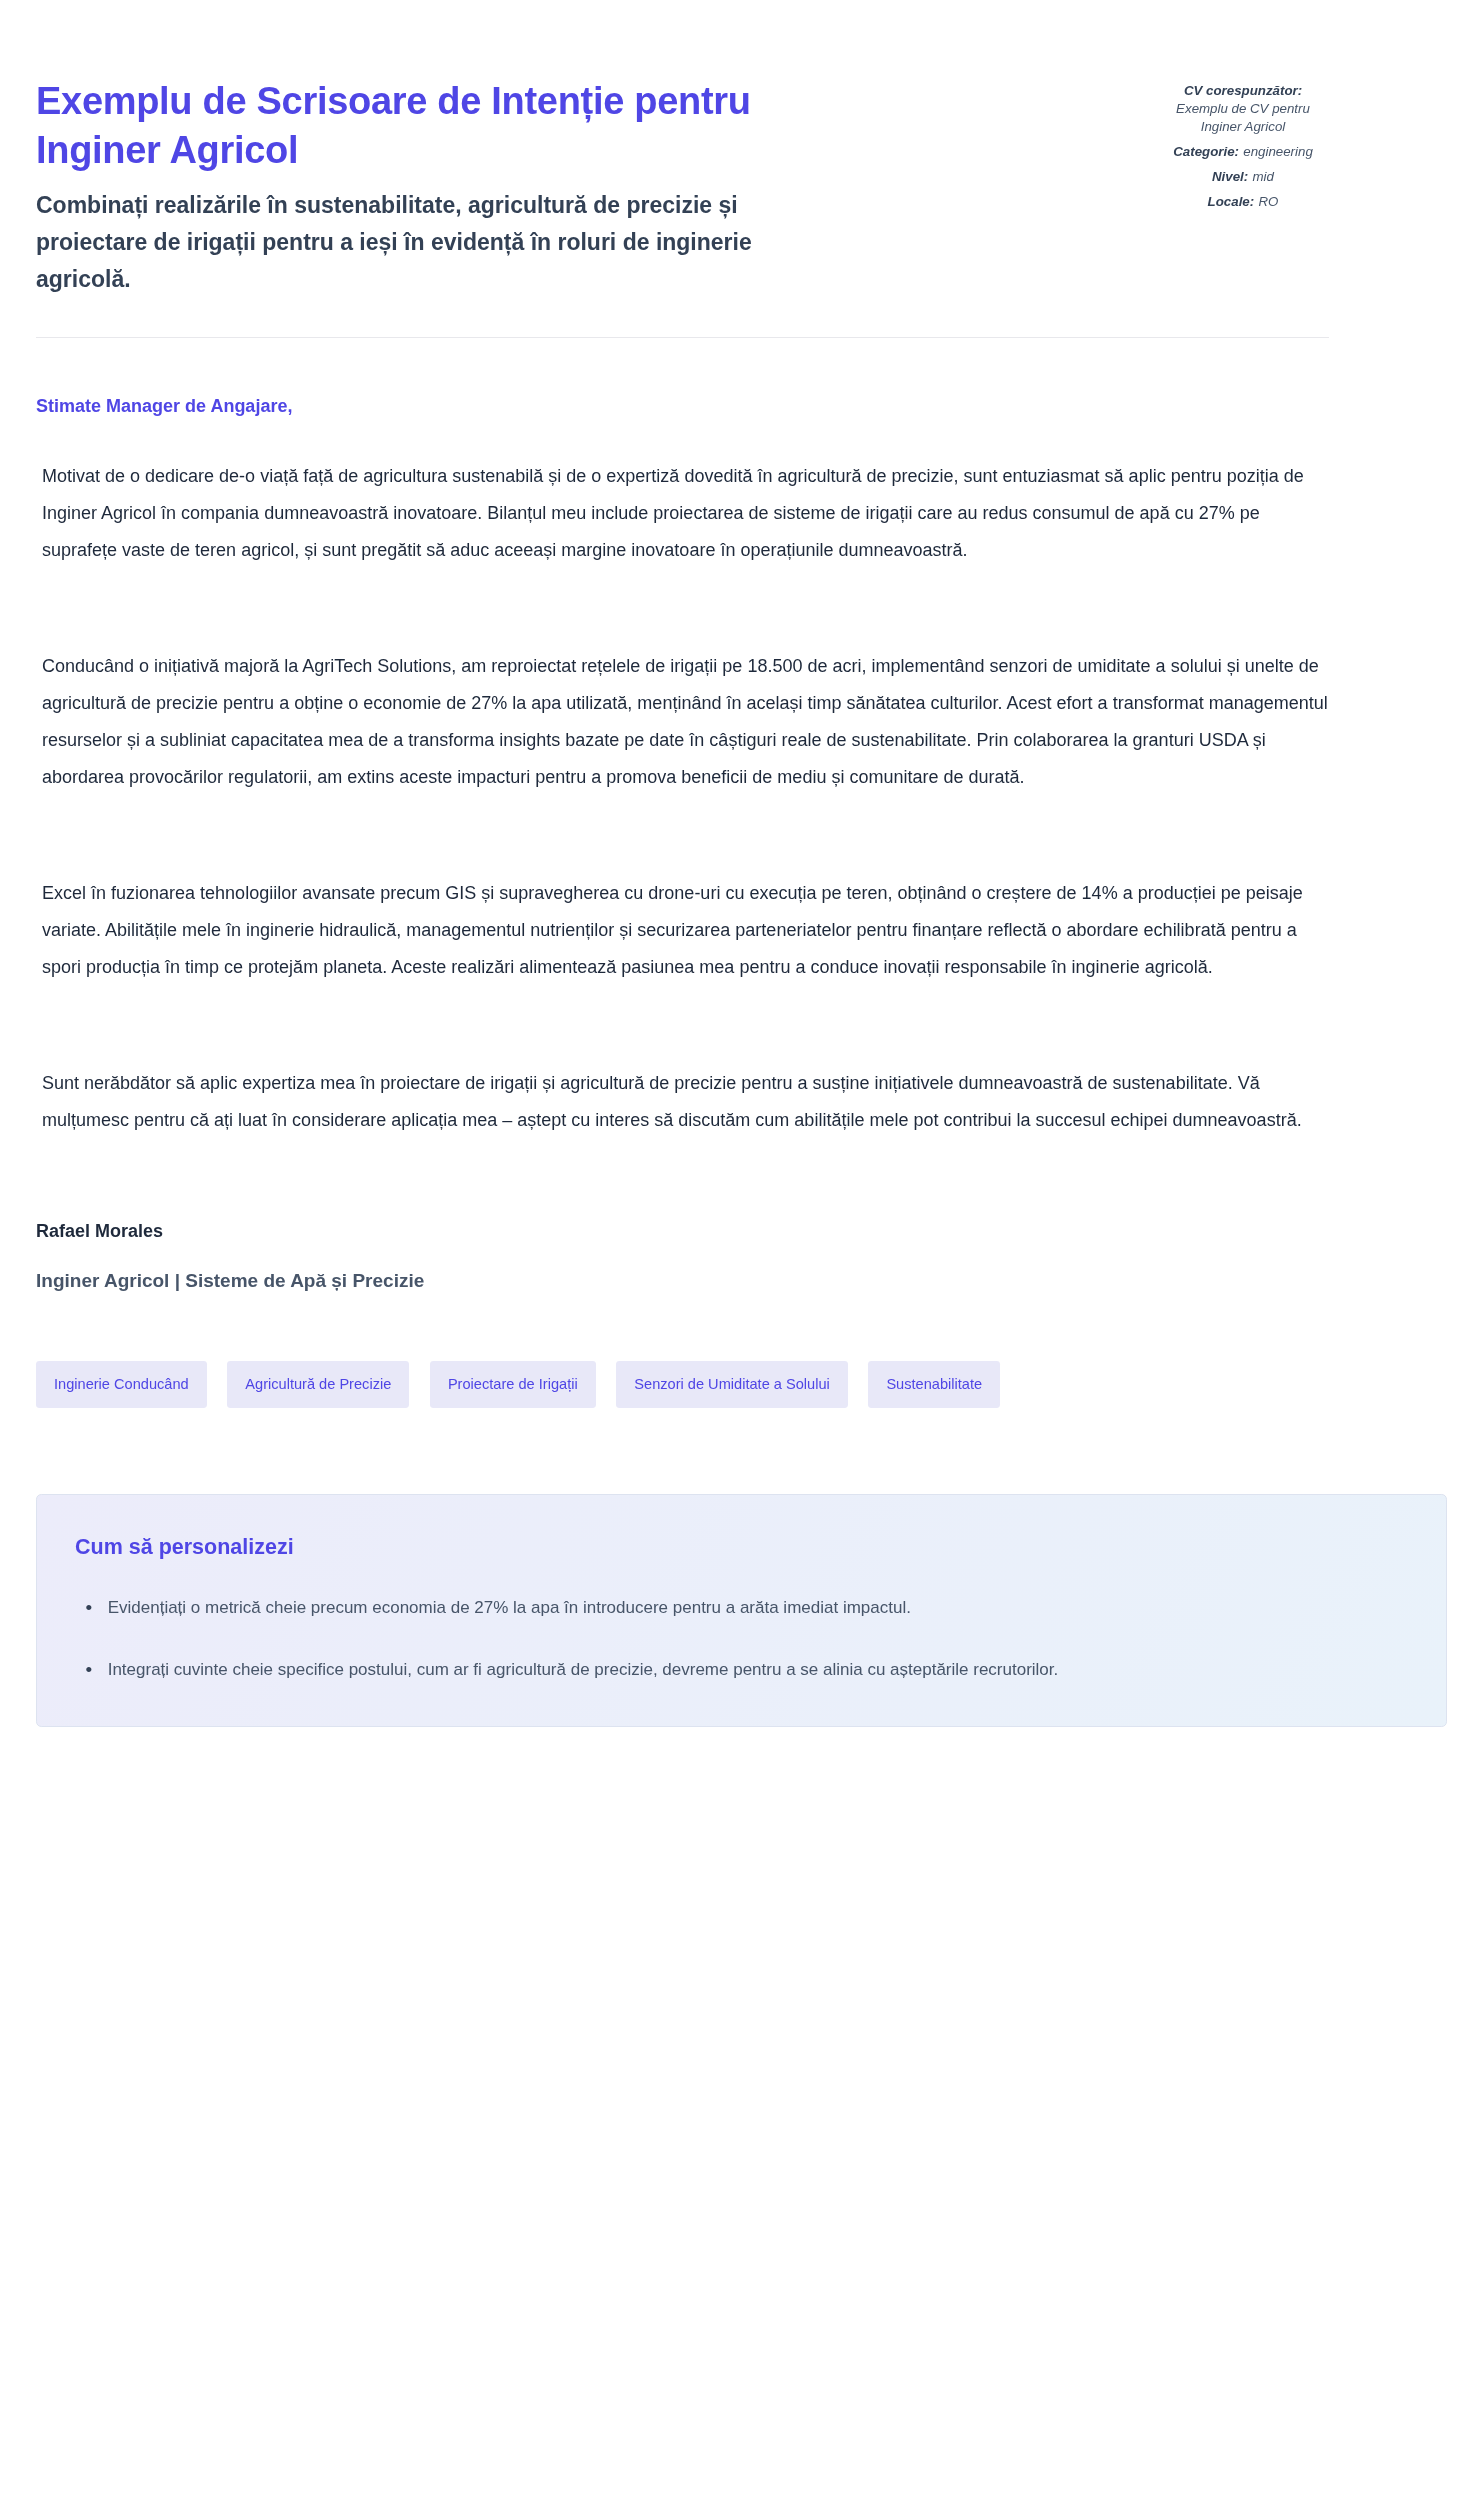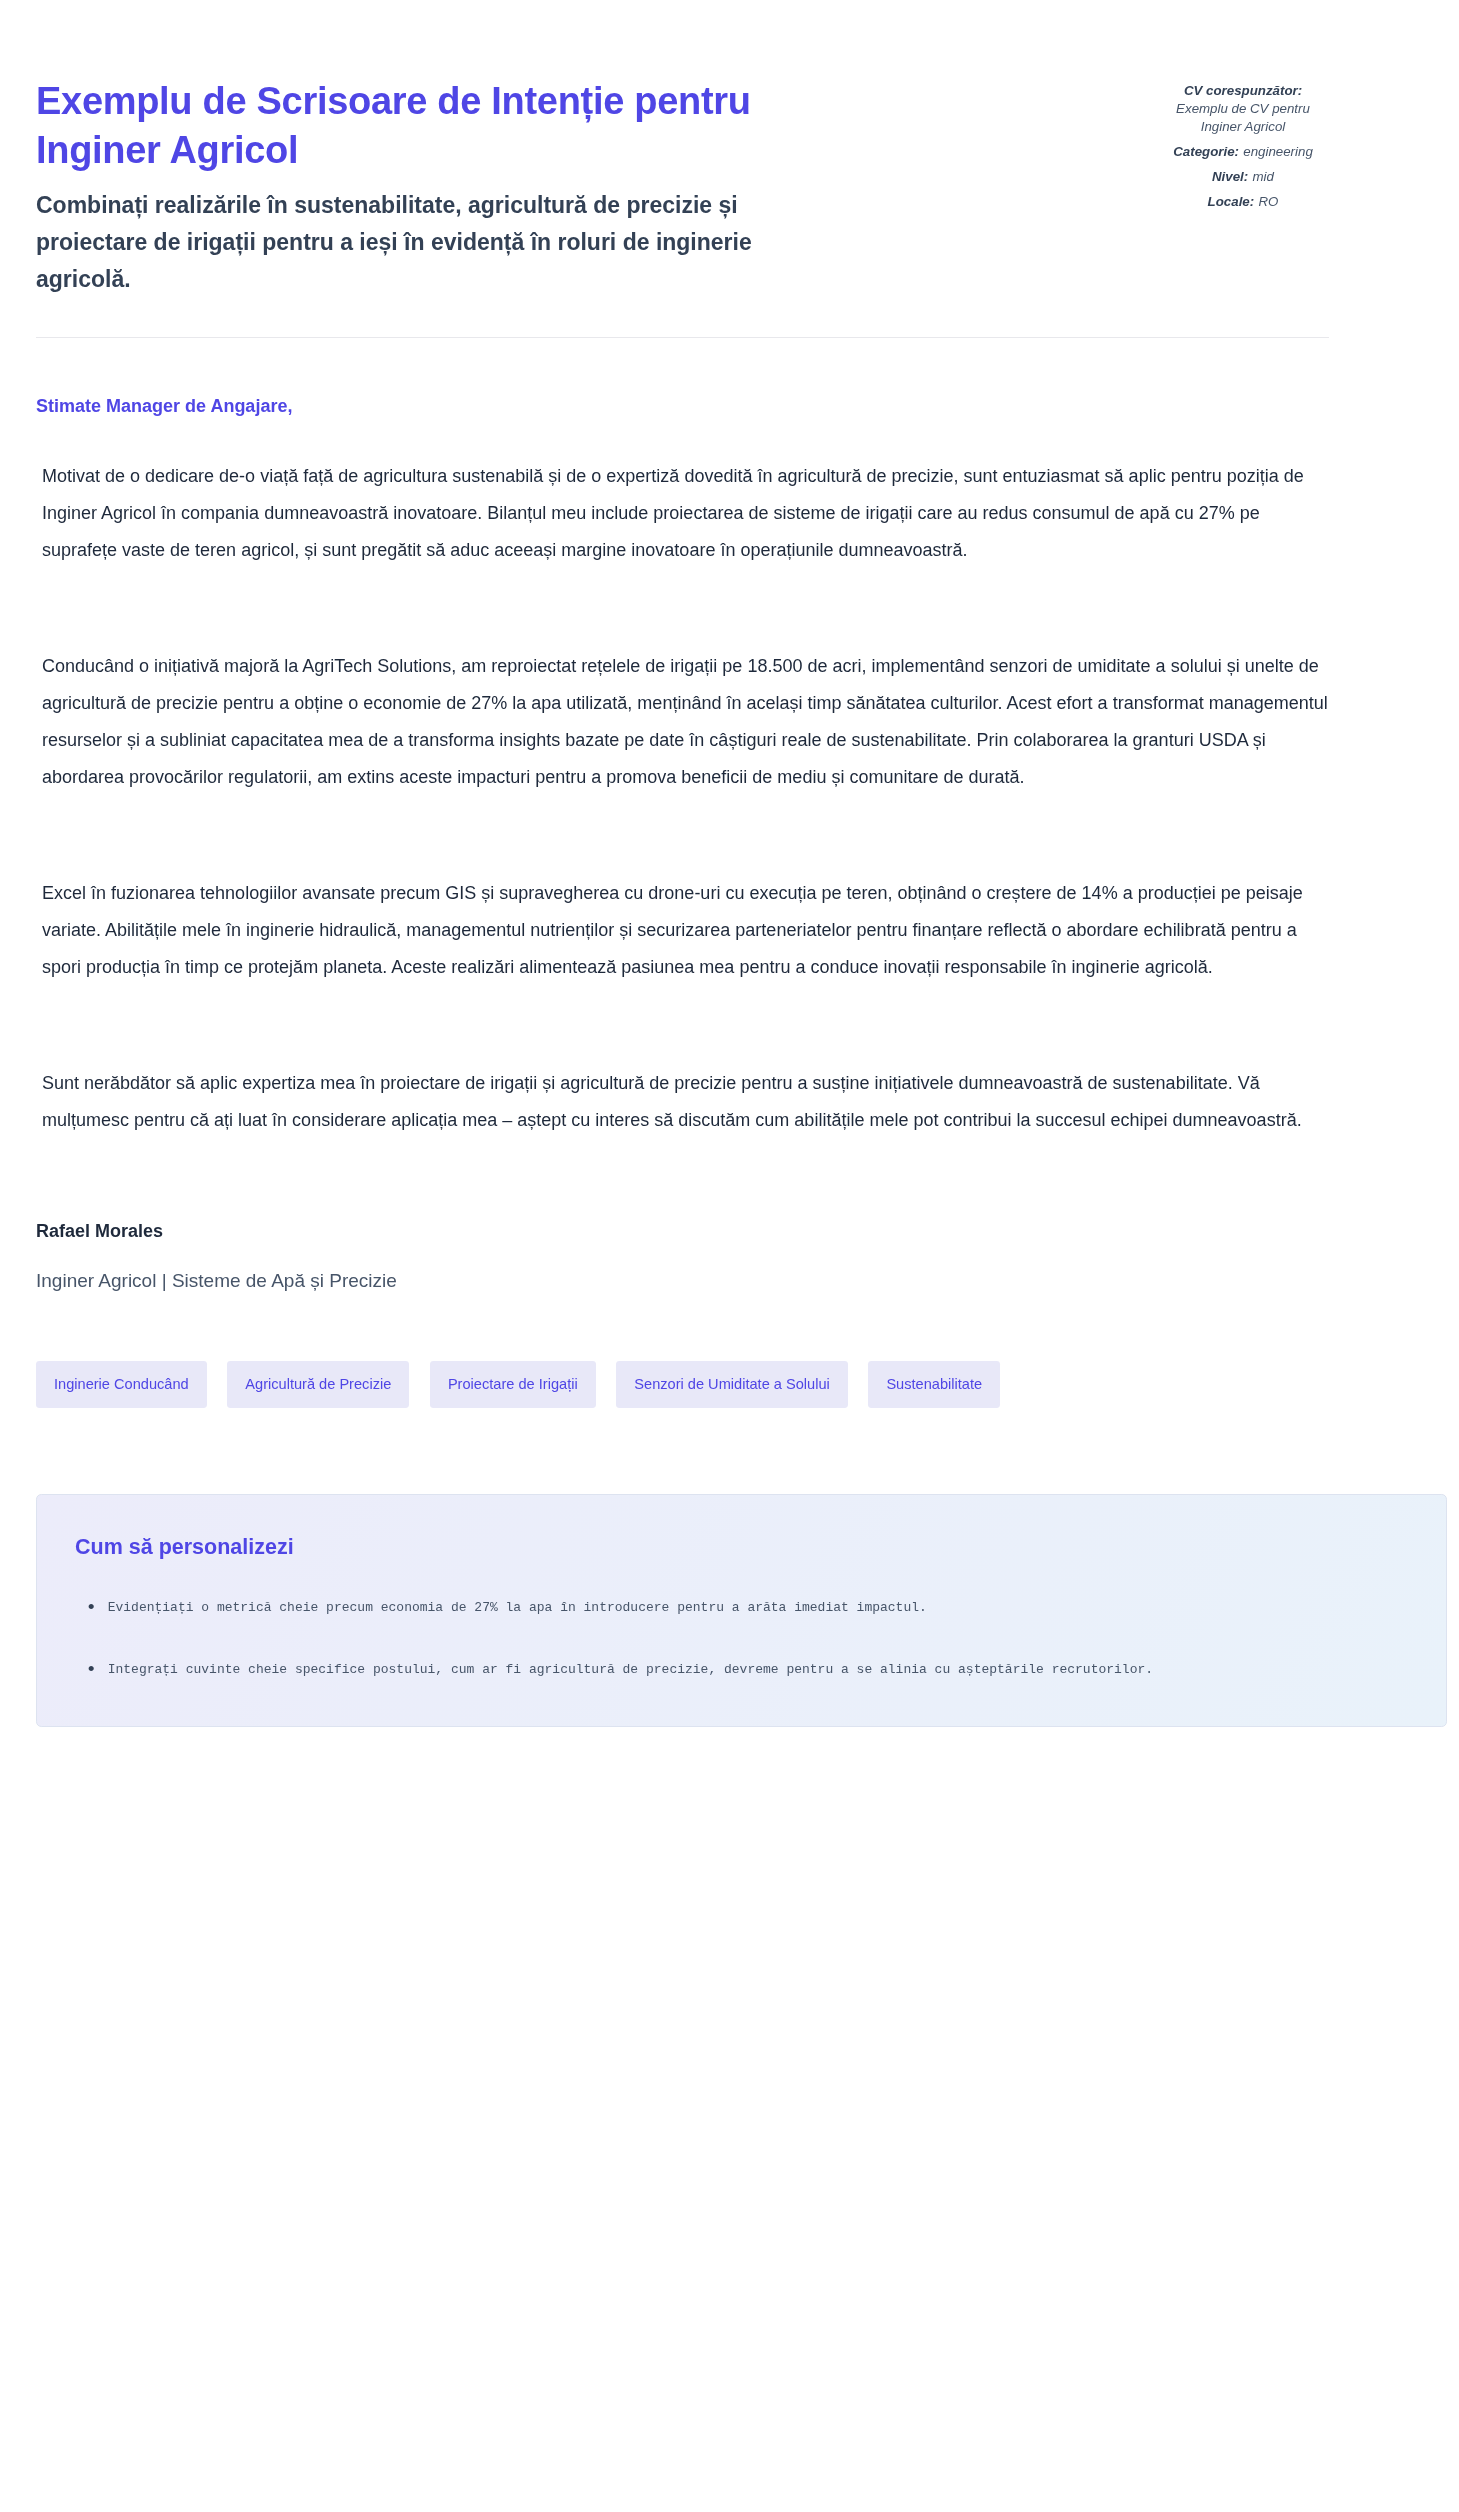--- a/index.html
+++ b/index.html
@@ -84,21 +84,21 @@
     margin: 13.7px 0 0 0;
     font-size: 18px;
     line-height: 26px;
     font-weight: 700;
     color: var(--body-text);
   }
   .sig-role {
     margin: 24px 0 0 0;
     font-size: 19px;
     line-height: 26px;
-    font-weight: 400;
+    font-weight: 700;
     color: var(--muted-text);
   }
 
   
   .tags {
     margin-top: 67px;
     display: flex;
     flex-wrap: wrap;
     gap: 15.5px 20.6px;
     max-width: 1259px;
@@ -133,25 +133,24 @@
   }
   .tips {
     margin: 0;
     padding: 0 0 0 5.2px;
     list-style: none;
   }
   .tips li {
     position: relative;
     padding-left: 27.5px;
     margin: 0 0 26px 0;
-    font-size: 13px;
+    font-size: 17px;
     line-height: 36px;
     color: var(--muted-text);
     max-width: 1099px;
-    font-family: Liberation Mono, monospace;
   }
   .tips li:last-child { margin-bottom: 0; }
   .tips li::before {
     content: "•";
     position: absolute;
     left: 5.2px;
     top: 0;
     font-size: 19px;
     line-height: 36px;
     color: var(--subtitle-text);

